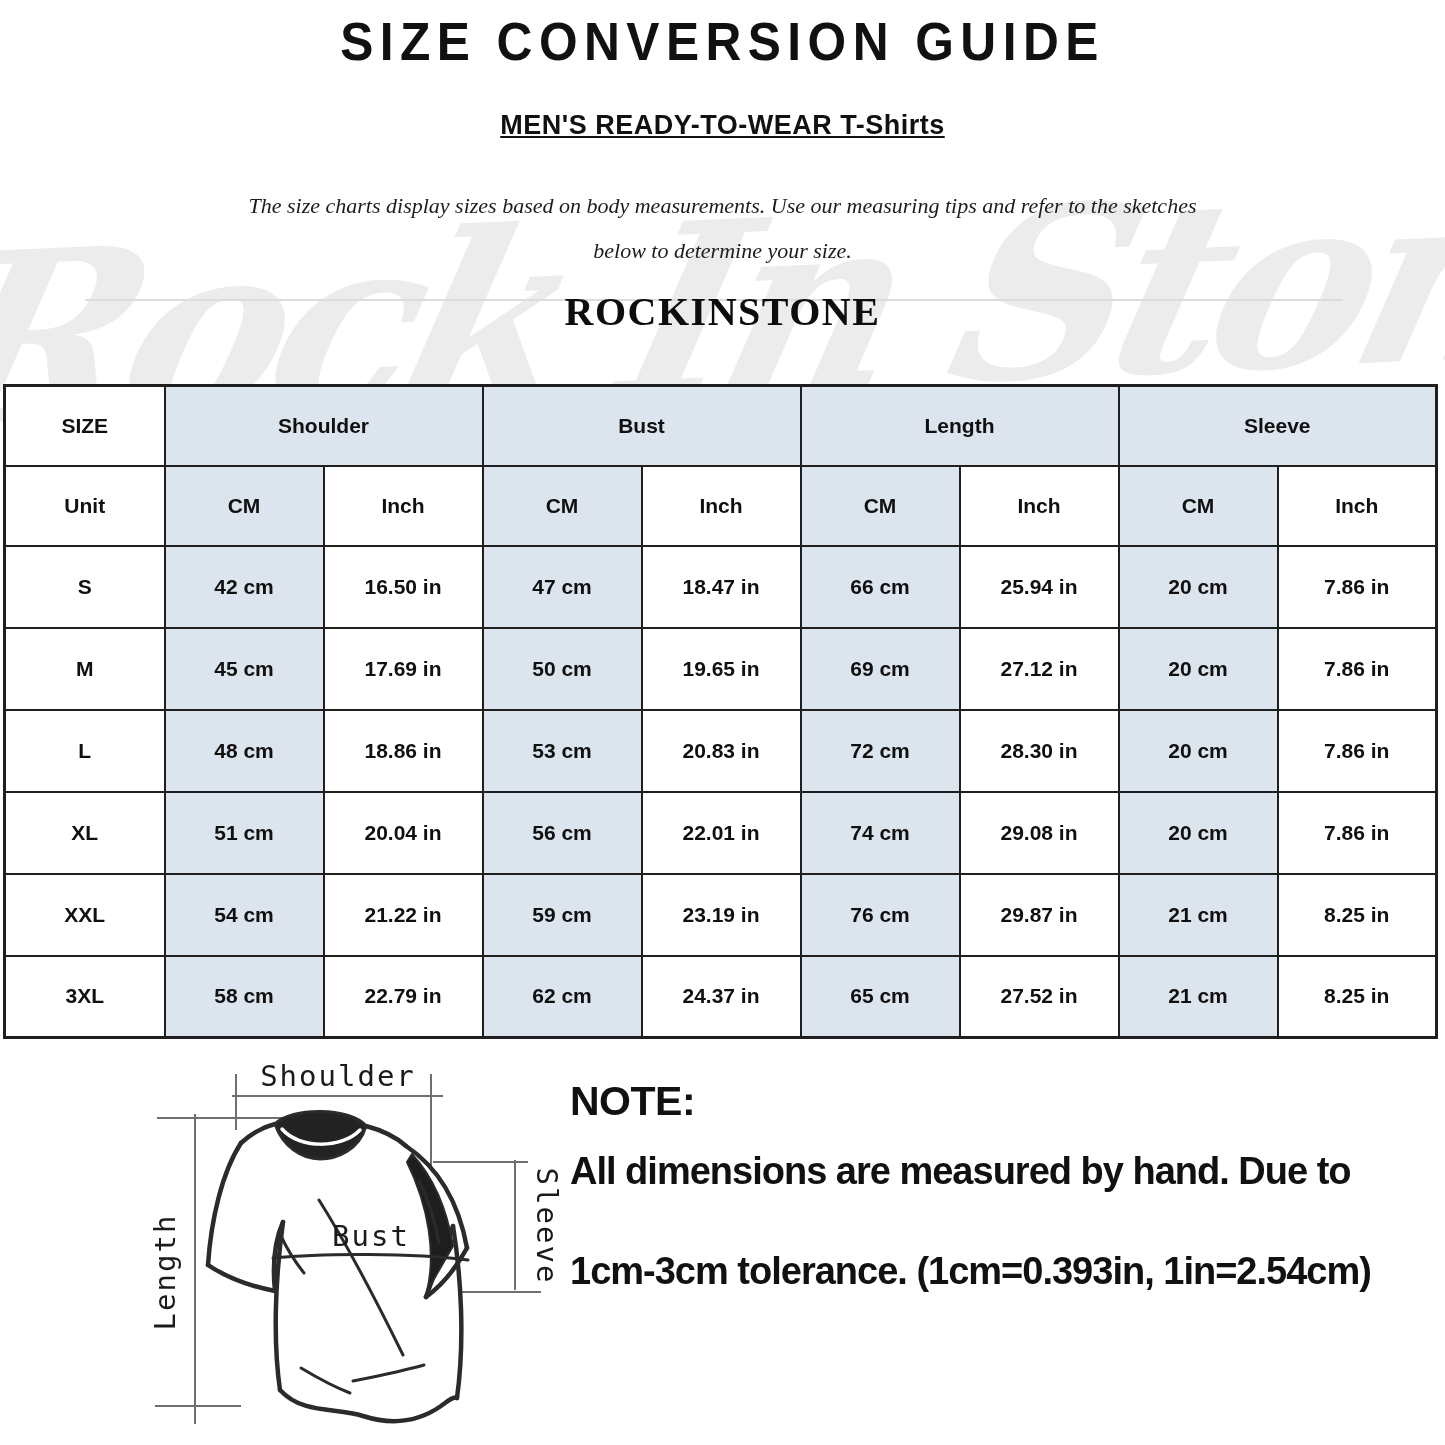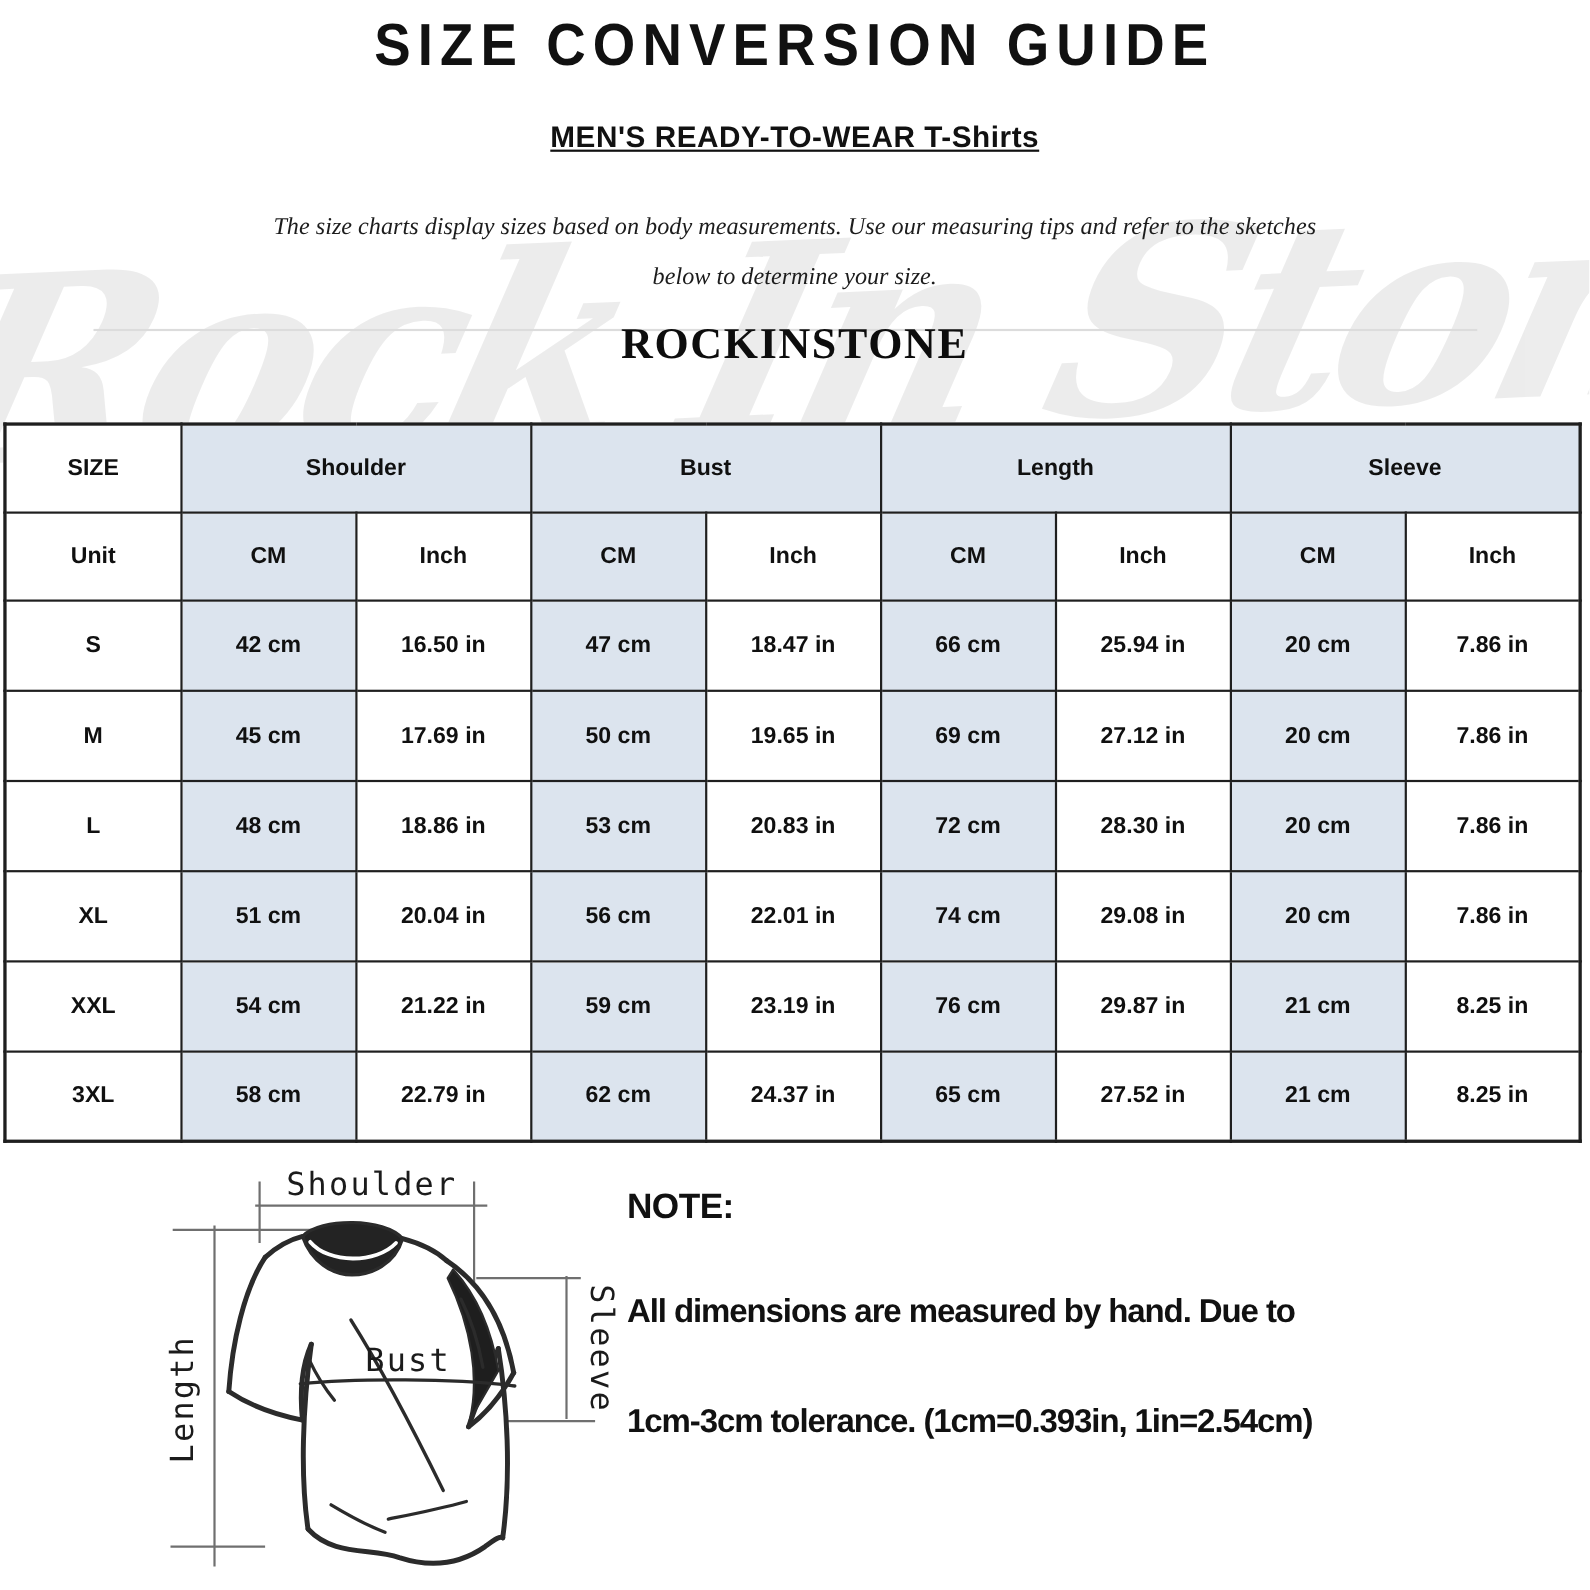--- a/index.html
+++ b/index.html
@@ -74,24 +74,24 @@
   }
   .diagram svg { width:100%; height:100%; }
   .sketch-label {
     font-family:"DejaVu Sans Mono", monospace;
     font-size:29px; fill:#1b1b1b; letter-spacing:2px;
   }
   .note {
     position:absolute; top:1078px; left:570px; width:840px; z-index:1;
   }
   .note-heading {
-    font-weight:700; font-size:32px; letter-spacing:-0.5px; margin-bottom:50px;
+    font-weight:700; font-size:41px; letter-spacing:-0.5px; margin-bottom:18px;
   }
   .note-line {
-    font-weight:700; font-size:30px; letter-spacing:-1px;
+    font-weight:700; font-size:38px; letter-spacing:-1px;
     line-height:56px; margin-bottom:44px; white-space:nowrap;
   }
 </style>
 </head>
 <body>
 
 <div class="page">
 
   <div class="watermark">Rock In Stone</div>
   <div class="divider-line"></div>

